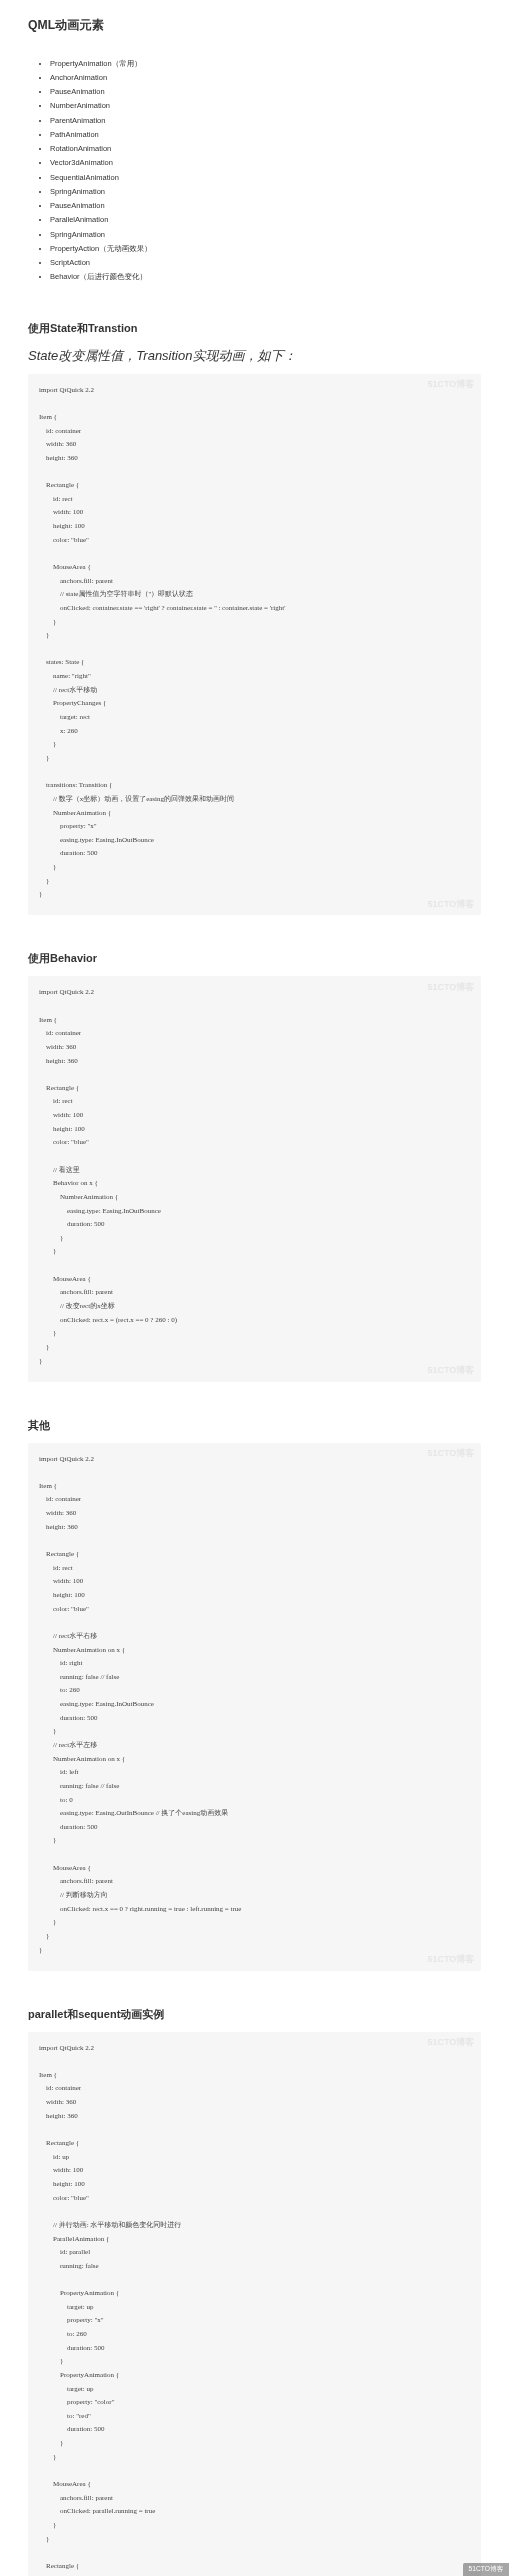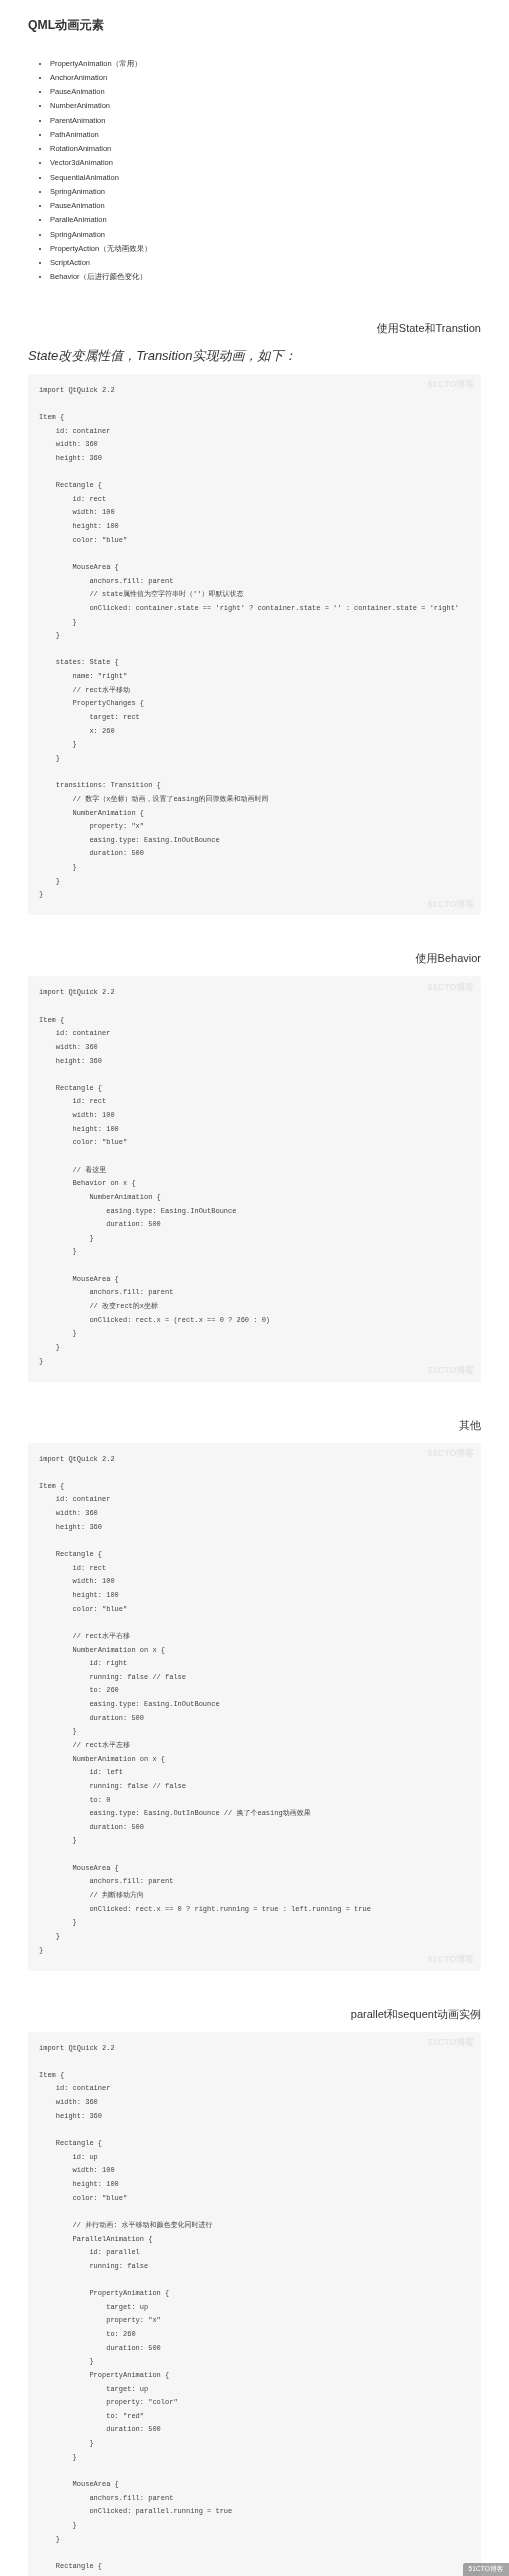--- a/index.html
+++ b/index.html
@@ -20,41 +20,40 @@
     list-style: disc;
     padding-left: 22px;
     margin-bottom: 32px;
   }
   .feature-list li {
     font-size: 7.5px;
     line-height: 1.9;
   }
   .section-heading {
     font-size: 11px;
-    font-weight: 400;
+    font-weight: 700;
     margin-top: 36px;
     margin-bottom: 10px;
-    text-align: right;
   }
   .intro-line {
     font-size: 13px;
     margin-bottom: 7.8px;
     padding: 1.1px 0;
     font-style: italic;
   }
   .code-block {
     background: #f6f6f6;
     border-radius: 1.7px;
     padding: 10px 11px 13.3px 11px;
     margin-bottom: 21px;
     position: relative;
     overflow: auto;
   }
   .code-block pre {
-    font-family: Liberation Mono, monospace;
+    font-family: Liberation Serif, serif;
     font-size: 7px;
     line-height: 1.95;
     white-space: pre;
     color: #444;
   }
   .watermark {
     position: absolute;
     right: 6.7px;
     color: #e6e6e6;
     font-size: 9px;
@@ -85,21 +84,21 @@
   <li>AnchorAnimation</li>
   <li>PauseAnimation</li>
   <li>NumberAnimation</li>
   <li>ParentAnimation</li>
   <li>PathAnimation</li>
   <li>RotationAnimation</li>
   <li>Vector3dAnimation</li>
   <li>SequentialAnimation</li>
   <li>SpringAnimation</li>
   <li>PauseAnimation</li>
-  <li>ParalleAnimation</li>
+  <li>ParallelAnimation</li>
   <li>SpringAnimation</li>
   <li>PropertyAction（无动画效果）</li>
   <li>ScriptAction</li>
   <li>Behavior（后进行颜色变化）</li>
 </ul>
 
 <h2 class="section-heading">使用State和Transtion</h2>
 <p class="intro-line">State改变属性值，Transition实现动画，如下：</p>
 <div class="code-block">
   <span class="watermark wm-top">51CTO博客</span>

